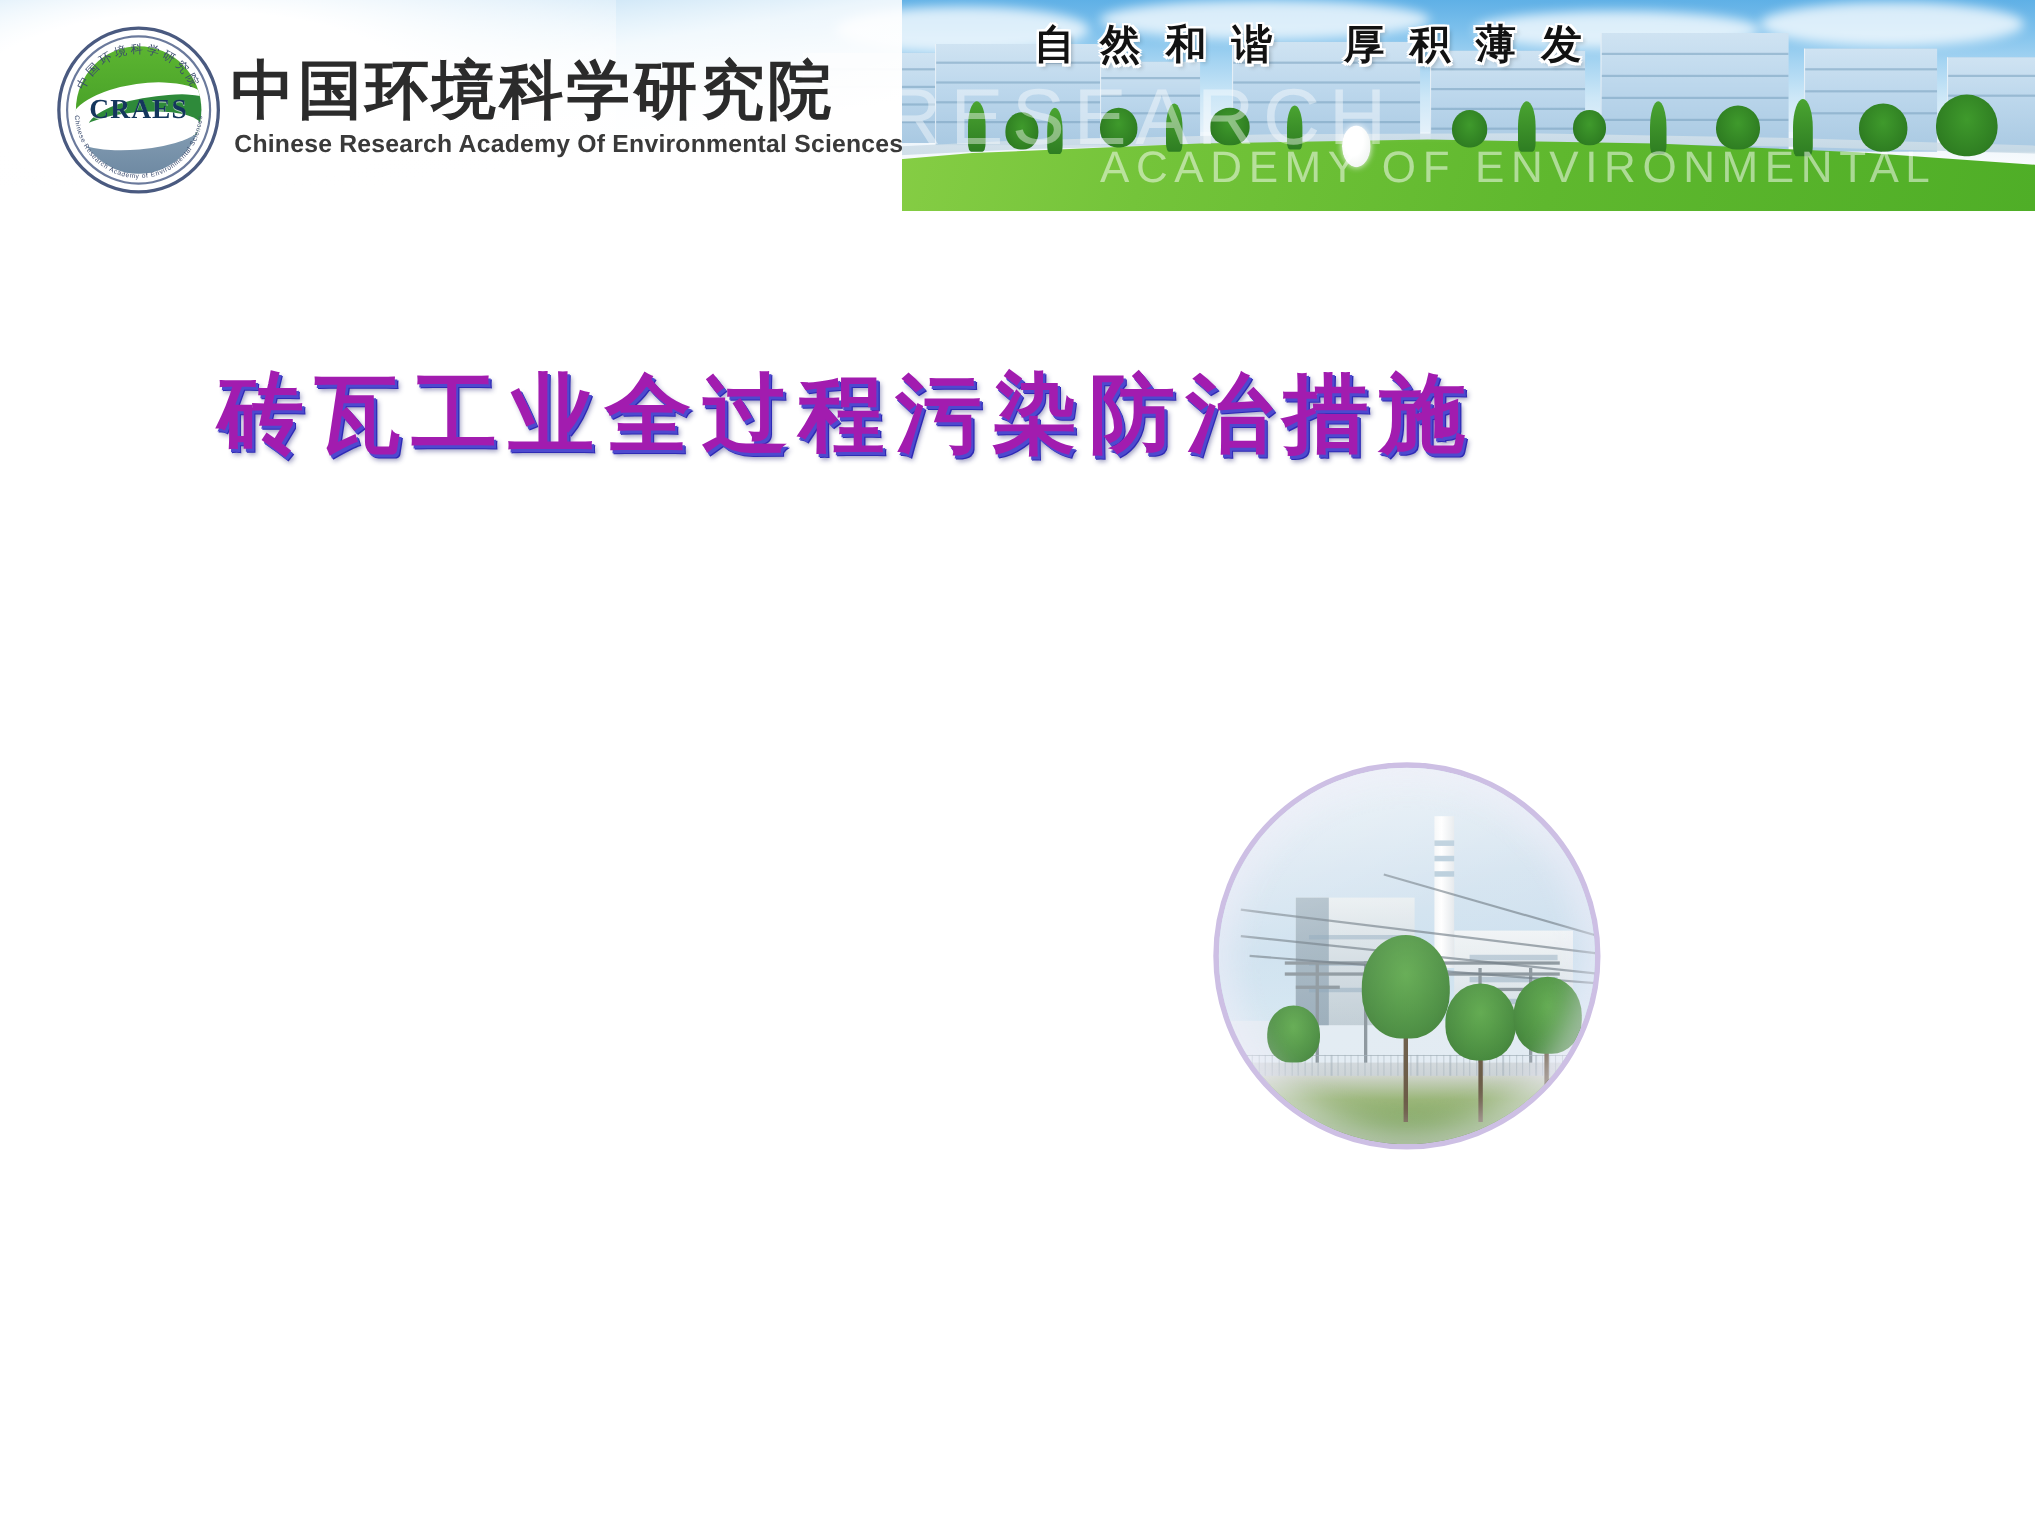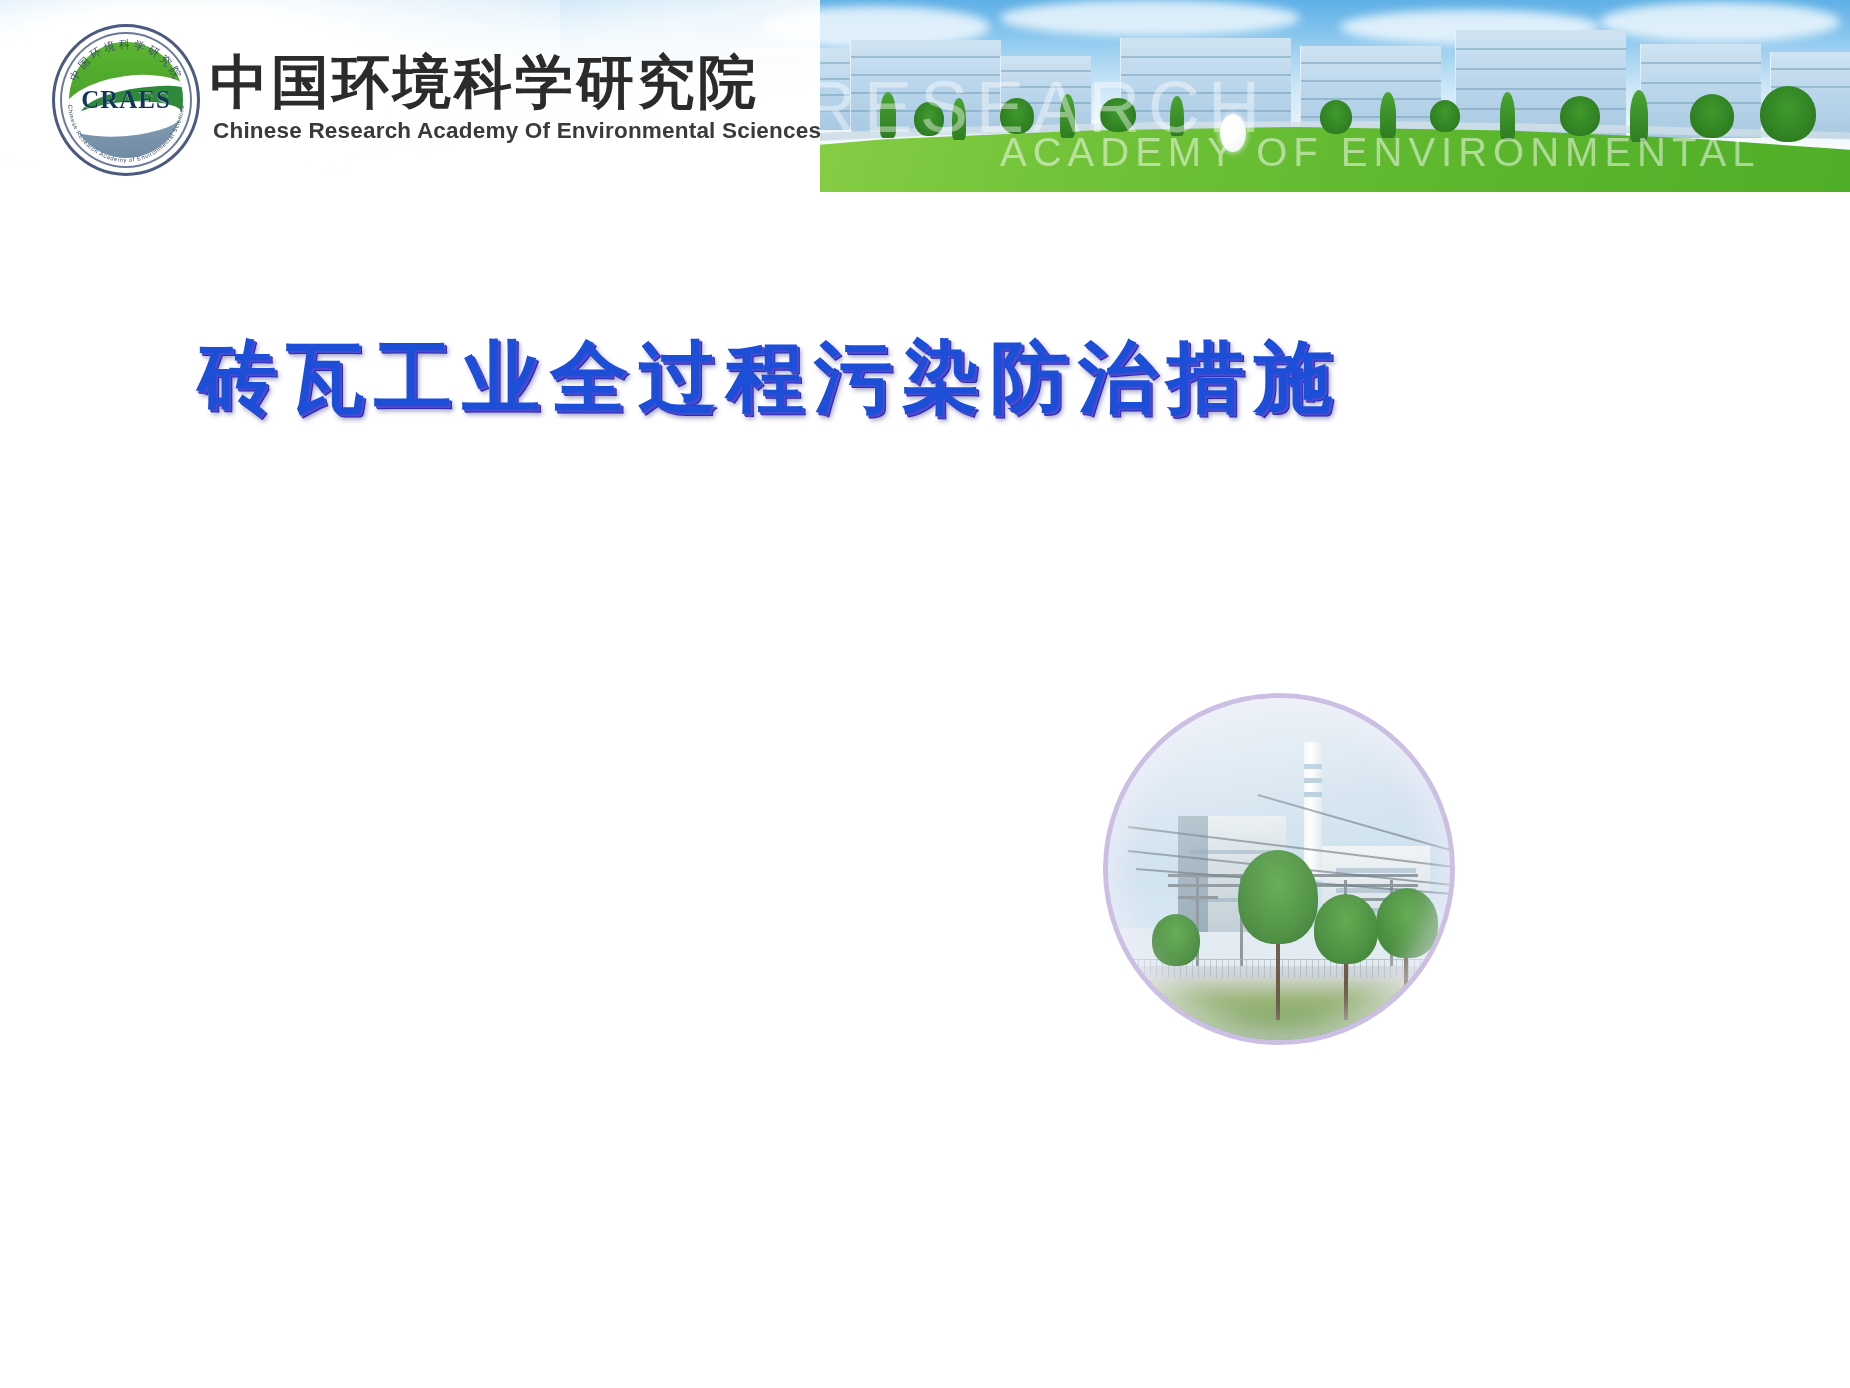--- a/index.html
+++ b/index.html
@@ -256,21 +256,21 @@
   
   #title-block {
     position: absolute;
     left: 0; top: 318px;
     width: 1540px;
     text-align: center;
   }
   .title-line {
     font-family: "DejaVu Sans", sans-serif;
     font-weight: bold;
-    color: #1d4ed8;
+    color: #a21caf;
     letter-spacing: 10px;
     white-space: nowrap;
     text-shadow:
        2px 2px 0 #4e49cf,
        3px 3px 0 #2e2ab5,
        4px 5px 5px rgba(40,40,120,0.45);
   }
   #title-line-1 {
     font-size: 78px;
     line-height: 118px;
@@ -498,20 +498,21 @@
         </text>
         <text font-size="6" fill="#3a4a6d" letter-spacing="0.6" font-family="Liberation Sans, sans-serif">
           <textPath href="#arcBot" startOffset="50%" text-anchor="middle">Chinese Research Academy of Environmental Sciences</textPath>
         </text>
       </svg>
     </div>
 
     <div id="inst-cn">中国环境科学研究院</div>
     <div id="inst-en">Chinese Research Academy Of Environmental Sciences</div>
 
+    <div id="slogan">自 然 和 谐　 厚 积 薄 发</div>
   </div>
 
   <div id="title-block">
     <div class="title-line" id="title-line-1">砖瓦工业全过程污染防治措施</div>
   </div>
 
   <div id="photo-circle">
     <div id="photo-inner">
       <div id="ph-sky"></div>
 

